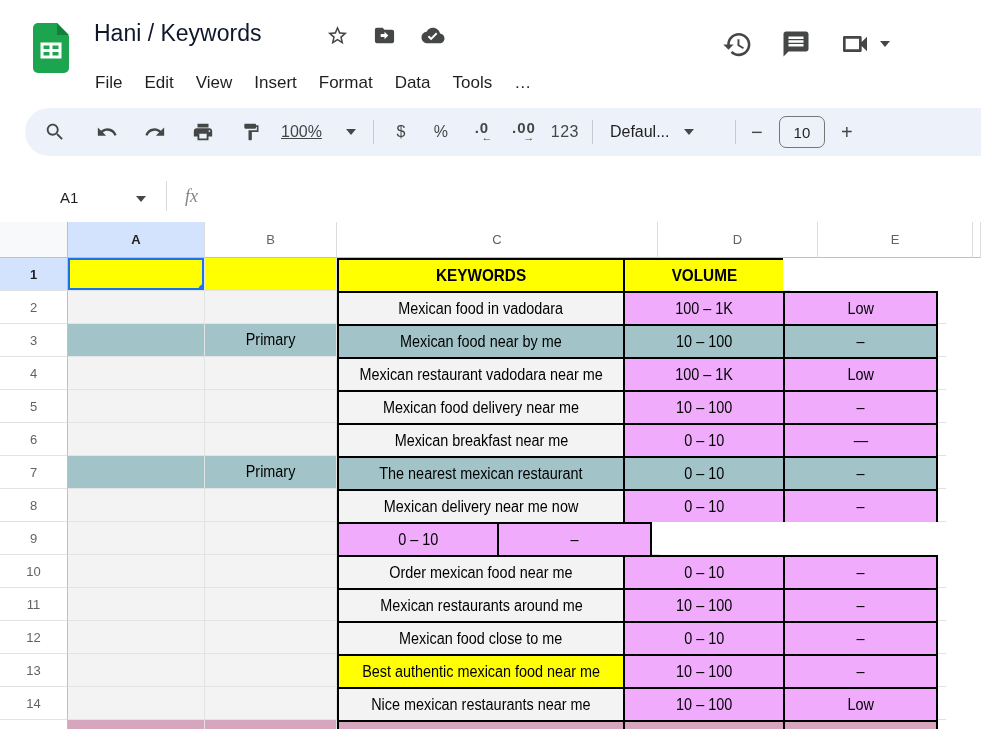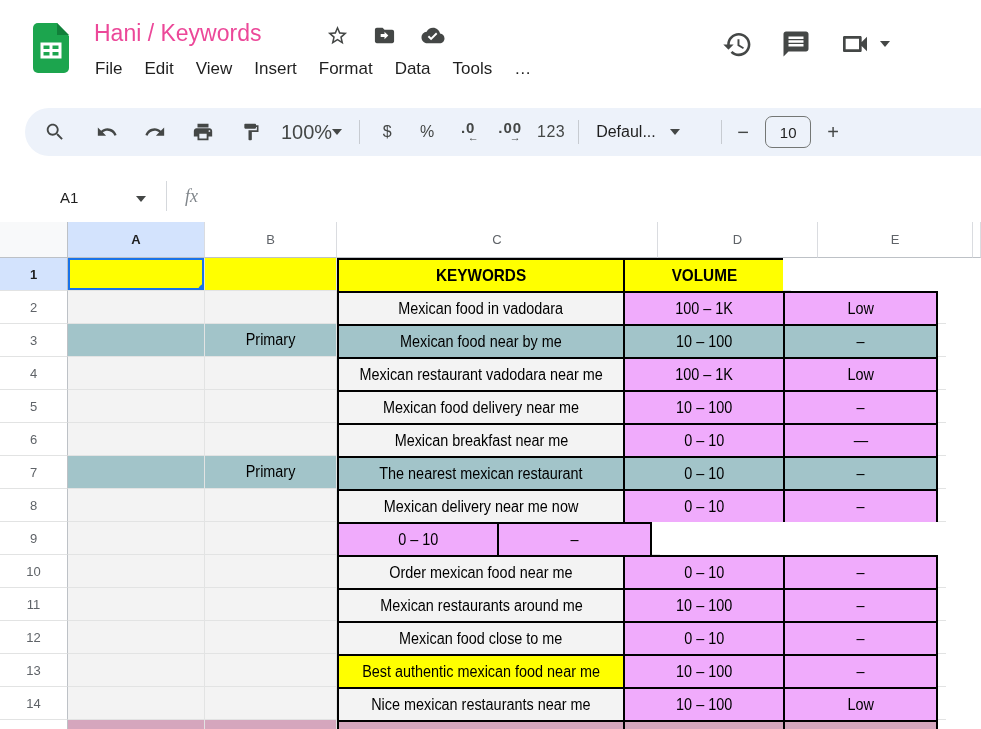--- a/index.html
+++ b/index.html
@@ -1,37 +1,37 @@
 <!DOCTYPE html>
 <html><head>
 <meta charset="utf-8">
 <style>
   html,body{margin:0;padding:0;width:981px;height:729px;overflow:hidden;background:#fff;
     font-family:"Liberation Sans",sans-serif;-webkit-font-smoothing:antialiased;}
   
   #topbar{position:absolute;left:0;top:0;width:981px;height:100px;background:#fff;}
   #logo{position:absolute;left:31px;top:22px;width:40px;height:52px;}
-  #title{position:absolute;left:94px;top:20px;font-size:23px;color:#ec4899;white-space:nowrap;}
+  #title{position:absolute;left:94px;top:20px;font-size:23px;color:#0f172a;white-space:nowrap;}
   .doc-icons{position:absolute;top:24px;display:flex;align-items:center;gap:24px;left:326px;}
   .icon-btn{display:flex;align-items:center;justify-content:center;cursor:pointer;}
   .icon-btn svg{fill:#444746;}
-  #menubar{position:absolute;left:84px;top:56px;display:flex;font-size:17px;color:#1f1f1f;}
+  #menubar{position:absolute;left:84px;top:70px;display:flex;font-size:17px;color:#1f1f1f;}
   #menubar span{padding:3px 11px;border-radius:6px;cursor:pointer;}
   #right-icons{position:absolute;top:28px;left:722px;display:flex;align-items:center;gap:28px;}
   .caret{width:0;height:0;border-left:5px solid transparent;border-right:5px solid transparent;
     border-top:6px solid #444746;display:inline-block;}
   
   #toolbar{position:absolute;left:25px;top:108px;width:1010px;height:48px;border-radius:24px;
     background:#edf2fa;display:flex;align-items:center;padding:0 8px 0 10px;box-sizing:border-box;
     color:#444746;font-size:15px;}
   .tbtn{height:40px;min-width:40px;display:flex;align-items:center;justify-content:center;
     border-radius:20px;cursor:pointer;}
   .tbtn svg{fill:#444746;}
   .tdiv{width:1px;height:24px;background:#c7cbd1;margin:0 7px;}
-  #zoom-ctl{display:flex;align-items:center;gap:0;padding:0 10px;font-size:20px;cursor:pointer;}
+  #zoom-ctl{display:flex;align-items:center;gap:24px;padding:0 10px;font-size:16px;cursor:pointer;text-decoration:underline;}
   #font-ctl{display:flex;align-items:center;gap:14px;padding:0 10px;width:108px;font-size:16px;
     color:#1f1f1f;cursor:pointer;}
   .decbtn{display:flex;flex-direction:column;align-items:center;line-height:13px;cursor:pointer;
     min-width:42px;}
   .dtxt{font-size:15px;font-weight:700;letter-spacing:1px;}
   .darr{font-size:11px;margin-top:-3px;margin-left:10px;}
   #size-box{width:44px;height:30px;border:1px solid #747775;border-radius:7px;display:flex;
     align-items:center;justify-content:center;font-size:15px;color:#1f1f1f;background:#edf2fa;margin:0 8px;}
   .pm{font-size:20px;width:28px;text-align:center;cursor:pointer;color:#444746;}
   

